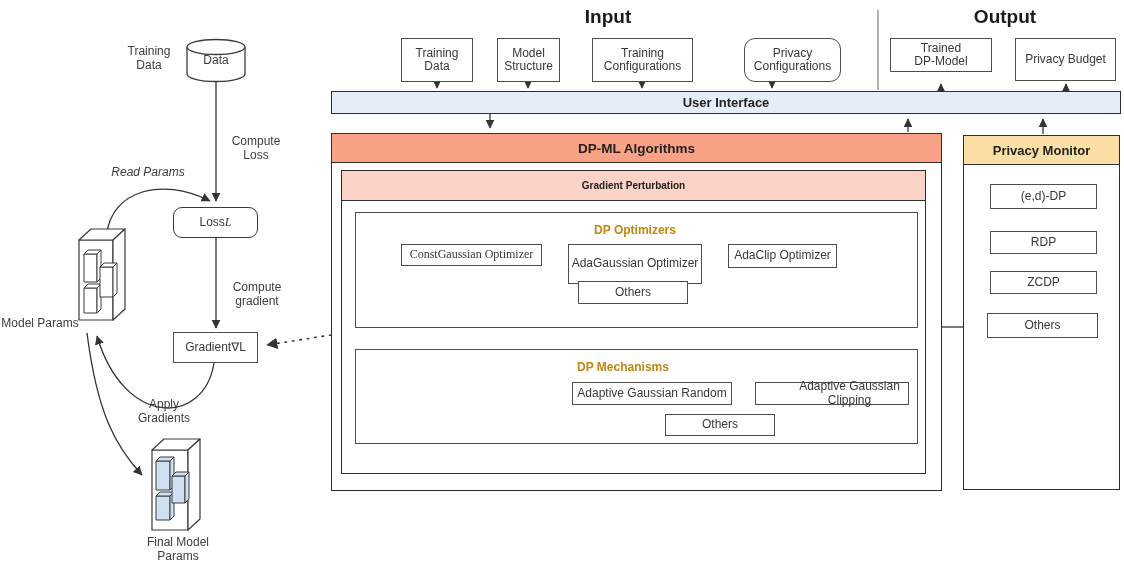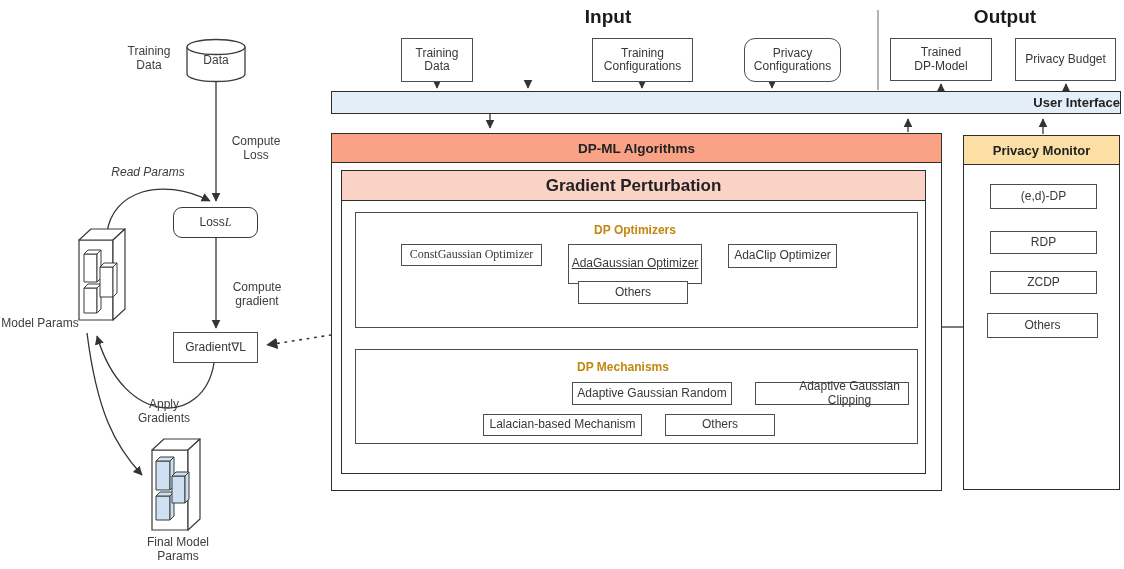--- a/index.html
+++ b/index.html
@@ -14,21 +14,21 @@
   }
   .node{
     background:#ffffff;border:1.2px solid #4d4d4d;box-sizing:border-box;
     display:flex;align-items:center;justify-content:center;text-align:center;
     font-size:12px;line-height:13.5px;color:#383838;white-space:pre-line;
   }
   .rounded{border-radius:9px;border-color:#3a3a3a;}
   .big-title{font-size:19px;font-weight:bold;color:#1a1a1a;text-align:center;}
   .bar{
     background:#e4eef9;border:1.5px solid #2d2d2d;box-sizing:border-box;
-    display:flex;align-items:center;justify-content:flex-end;
+    display:flex;align-items:center;justify-content:center;
     font-size:13px;font-weight:bold;color:#222222;
   }
   .container{
     background:#ffffff;border:1.6px solid #2d2d2d;box-sizing:border-box;
   }
   .container-header{
     width:100%;box-sizing:border-box;border-bottom:1.6px solid #2d2d2d;
     display:flex;align-items:center;justify-content:center;
     font-size:13.5px;font-weight:bold;color:#222222;
   }
@@ -137,57 +137,58 @@
   <div class="abs lbl" style="left:132px;top:398px;width:64px;">Apply
 Gradients</div>
   <div class="abs lbl" style="left:138px;top:536px;width:80px;">Final Model
 Params</div>
 
   <div class="abs big-title" style="left:560px;top:6px;width:96px;">Input</div>
   <div class="abs big-title" style="left:955px;top:6px;width:100px;">Output</div>
 
   <div class="abs node" style="left:401px;top:38px;width:72px;height:44px;">Training
 Data</div>
+  <div class="abs node" style="left:497px;top:38px;width:63px;height:44px;">Model
+Structure</div>
   <div class="abs node" style="left:592px;top:38px;width:101px;height:44px;">Training
 Configurations</div>
   <div class="abs node" style="left:744px;top:38px;width:97px;height:44px;border-radius:11px;">Privacy
 Configurations</div>
 
-  <div class="abs node" style="left:890px;top:38px;width:102px;height:43px;">Trained
+  <div class="abs node" style="left:890px;top:38px;width:102px;height:34px;">Trained
 DP-Model</div>
   <div class="abs node" style="left:1015px;top:38px;width:101px;height:43px;">Privacy Budget</div>
 
   <div class="abs bar" style="left:331px;top:91px;width:790px;height:23px;">
     <span>User Interface</span>
   </div>
 
   <div class="abs container" style="left:331px;top:133px;width:611px;height:358px;">
     <div class="container-header" style="height:29px;background:#f9a286;">
       <span>DP-ML Algorithms</span>
     </div>
   </div>
 
   <div class="abs container" style="left:341px;top:170px;width:585px;height:304px;border-width:1.4px;">
-    <div class="container-header" style="height:30px;background:#fbd3c6;border-bottom-width:1.4px;font-size:17px;">
+    <div class="container-header" style="height:30px;background:#fbd3c6;border-bottom-width:1.4px;font-size:10px;">
       <span>Gradient Perturbation</span>
     </div>
   </div>
 
   <div class="abs inner-frame" style="left:355px;top:212px;width:563px;height:116px;"></div>
   <div class="abs gold-title" style="left:555px;top:223px;width:160px;">DP Optimizers</div>
   <div class="abs node" style="left:401px;top:244px;width:141px;height:22px;font-family:Liberation Serif, serif;">ConstGaussian Optimizer</div>
-  <div class="abs node" style="left:568px;top:244px;width:134px;height:40px;text-decoration:underline;">AdaGaussian Optimizer</div>
+  <div class="abs node" style="left:568px;top:244px;width:134px;height:40px;">AdaGaussian Optimizer</div>
   <div class="abs node" style="left:728px;top:244px;width:109px;height:24px;">AdaClip Optimizer</div>
   <div class="abs node" style="left:578px;top:281px;width:110px;height:23px;">Others</div>
 
   <div class="abs inner-frame" style="left:355px;top:349px;width:563px;height:95px;"></div>
   <div class="abs gold-title" style="left:543px;top:360px;width:160px;">DP Mechanisms</div>
   <div class="abs node" style="left:572px;top:382px;width:160px;height:23px;">Adaptive Gaussian Random</div>
   <div class="abs node" style="left:755px;top:382px;width:154px;height:23px;padding-left:35px;">Adaptive Gaussian Clipping</div>
-  <div class="abs node" style="left:483px;top:414px;width:159px;height:22px;">Lalacian-based Mechanism</div>
   <div class="abs node" style="left:665px;top:414px;width:110px;height:22px;">Others</div>
 
   <div class="abs container" style="left:963px;top:135px;width:157px;height:355px;">
     <div class="container-header" style="height:29px;background:#fcdfa4;font-size:13px;">
       <span>Privacy Monitor</span>
     </div>
   </div>
   <div class="abs node" style="left:990px;top:184px;width:107px;height:25px;">(e,d)-DP</div>
   <div class="abs node" style="left:990px;top:231px;width:107px;height:23px;">RDP</div>
   <div class="abs node" style="left:990px;top:271px;width:107px;height:23px;">ZCDP</div>

